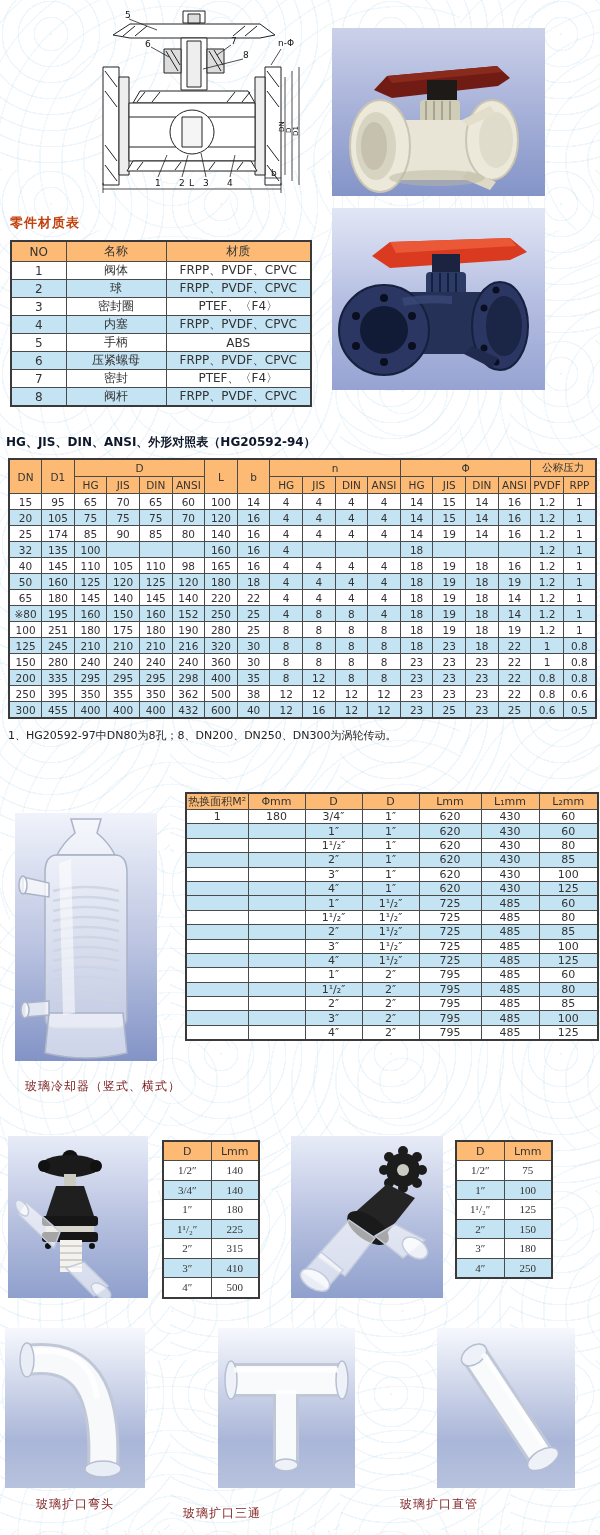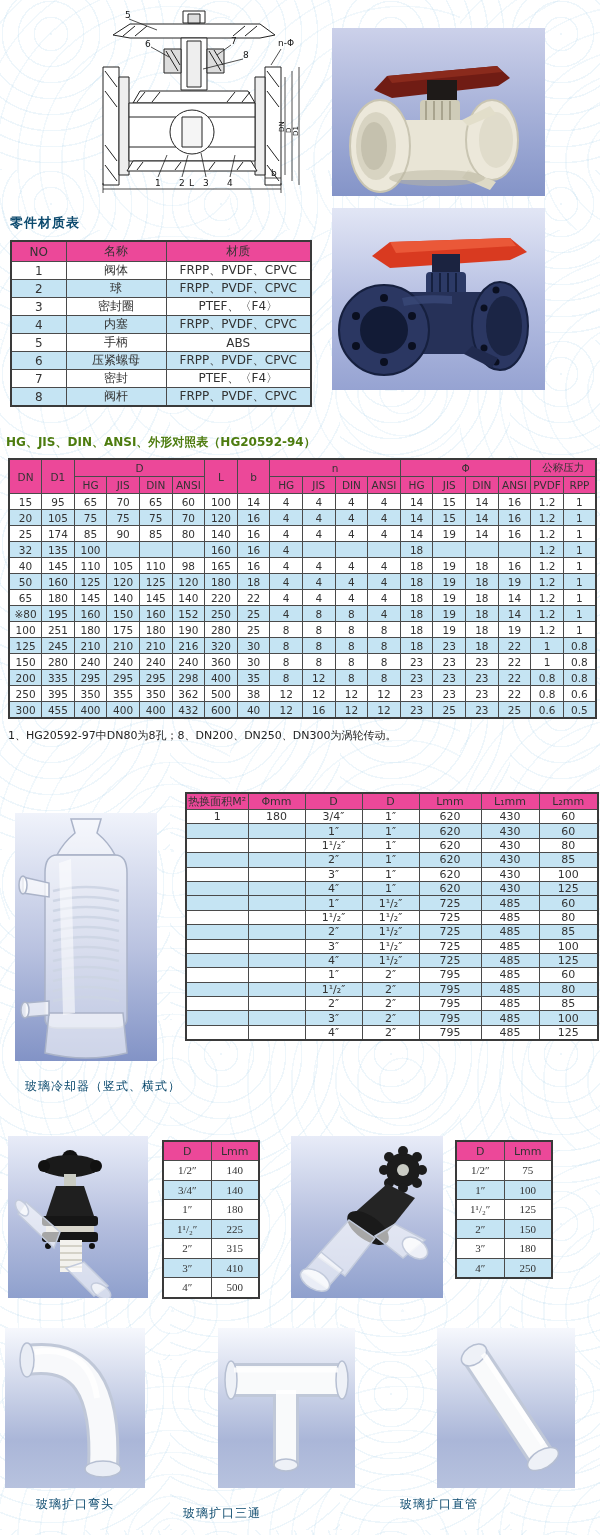--- a/index.html
+++ b/index.html
@@ -15,42 +15,42 @@
       repeating-radial-gradient(circle at 75% 70%, rgba(150,200,230,.13) 0 1.5px, transparent 1.5px 22px);
     background-size:170px 170px,230px 230px;
   }
   .abs{position:absolute;z-index:1;}
   .photo{overflow:hidden;}
   .ph-grad1{background:linear-gradient(180deg,#ccd1ea 0%,#aab4da 45%,#8494c8 100%);}
   .ph-grad2{background:linear-gradient(180deg,#e2e6f5 0%,#b6bfe2 50%,#96a3d2 100%);}
   .ph-grad3{background:linear-gradient(180deg,#f0f3fb 0%,#b9c2e0 55%,#8293c6 100%);}
   .ph-grad4{background:linear-gradient(180deg,#e8ecf8 0%,#b4bede 55%,#8fa0cd 100%);}
   .ph-grad5{background:linear-gradient(180deg,#f6f8fd 0%,#aab6d8 70%,#b7c2de 100%);}
-  .sec-title{font-size:13px;font-weight:bold;color:#0c4a6e;letter-spacing:1px;}
-  .comp-title{font-size:12px;font-weight:bold;color:#4d7c0f;}
+  .sec-title{font-size:13px;font-weight:bold;color:#c2410c;letter-spacing:1px;}
+  .comp-title{font-size:12px;font-weight:bold;color:#0f172a;}
   table{border-collapse:collapse;table-layout:fixed;background:#fff;}
   table, th, td{border:1px solid #4a4a4a;}
   table{border:2px solid #3a3a3a;}
   th,td{text-align:center;vertical-align:middle;padding:0 1px;overflow:hidden;white-space:nowrap;}
-  th{background:#ec4899;font-weight:normal;margin-left:38px;}
+  th{background:#fdba74;font-weight:normal;margin-left:38px;}
   tr.alt td{background:#c5e4f3;}
   .parts{width:300px;font-size:12px;}
   .parts th{height:19px;}
   .parts td{height:17px;}
   .comp{width:589px;font-size:10.5px;}
   .comp th{height:16px;font-size:10.5px;}
   .comp td{height:15px;}
   .heat{width:412px;font-size:11px;padding-left:36px;}
   .heat th{height:15px;}
   .heat td{height:13.4px;}
   .small{width:96px;font-size:11px;}
   .small th{height:18px;}
   .small td{height:18.5px;font-family:Liberation Serif, serif;}
   .note{font-size:11px;color:#222;}
-  .caption{font-size:12px;color:#0c4a6e;letter-spacing:1px;}
+  .caption{font-size:12px;color:#7f1d1d;letter-spacing:1px;}
   svg{display:block;}
   .dwg line,.dwg path,.dwg rect,.dwg circle,.dwg ellipse,.dwg polygon{vector-effect:non-scaling-stroke;}
 </style>
 </head>
 <body>
 
 <div class="bgpattern"></div>
 
 <div class="abs" style="left:85px;top:5px;width:215px;height:190px;">
 <svg class="dwg" width="215" height="190" viewBox="0 0 215 190">

